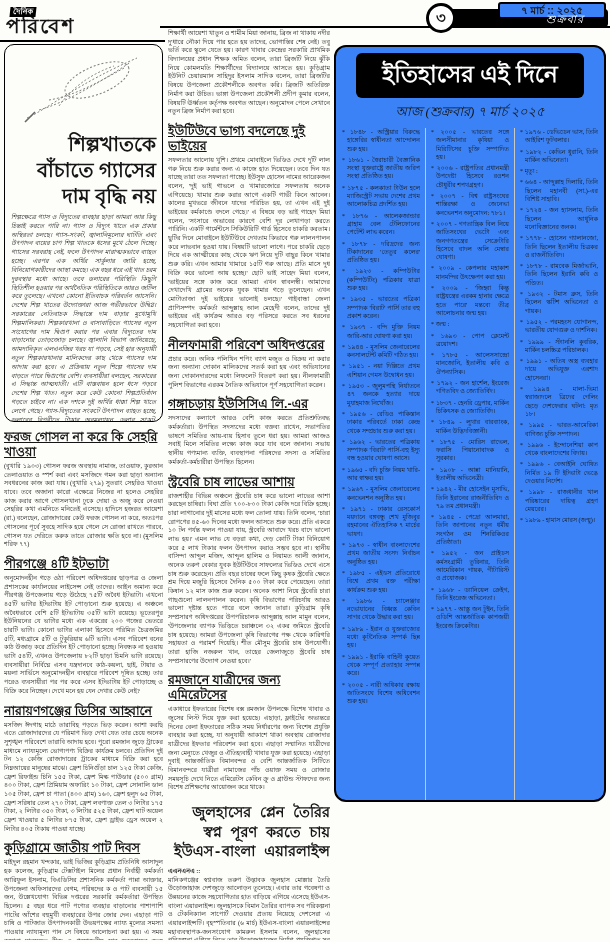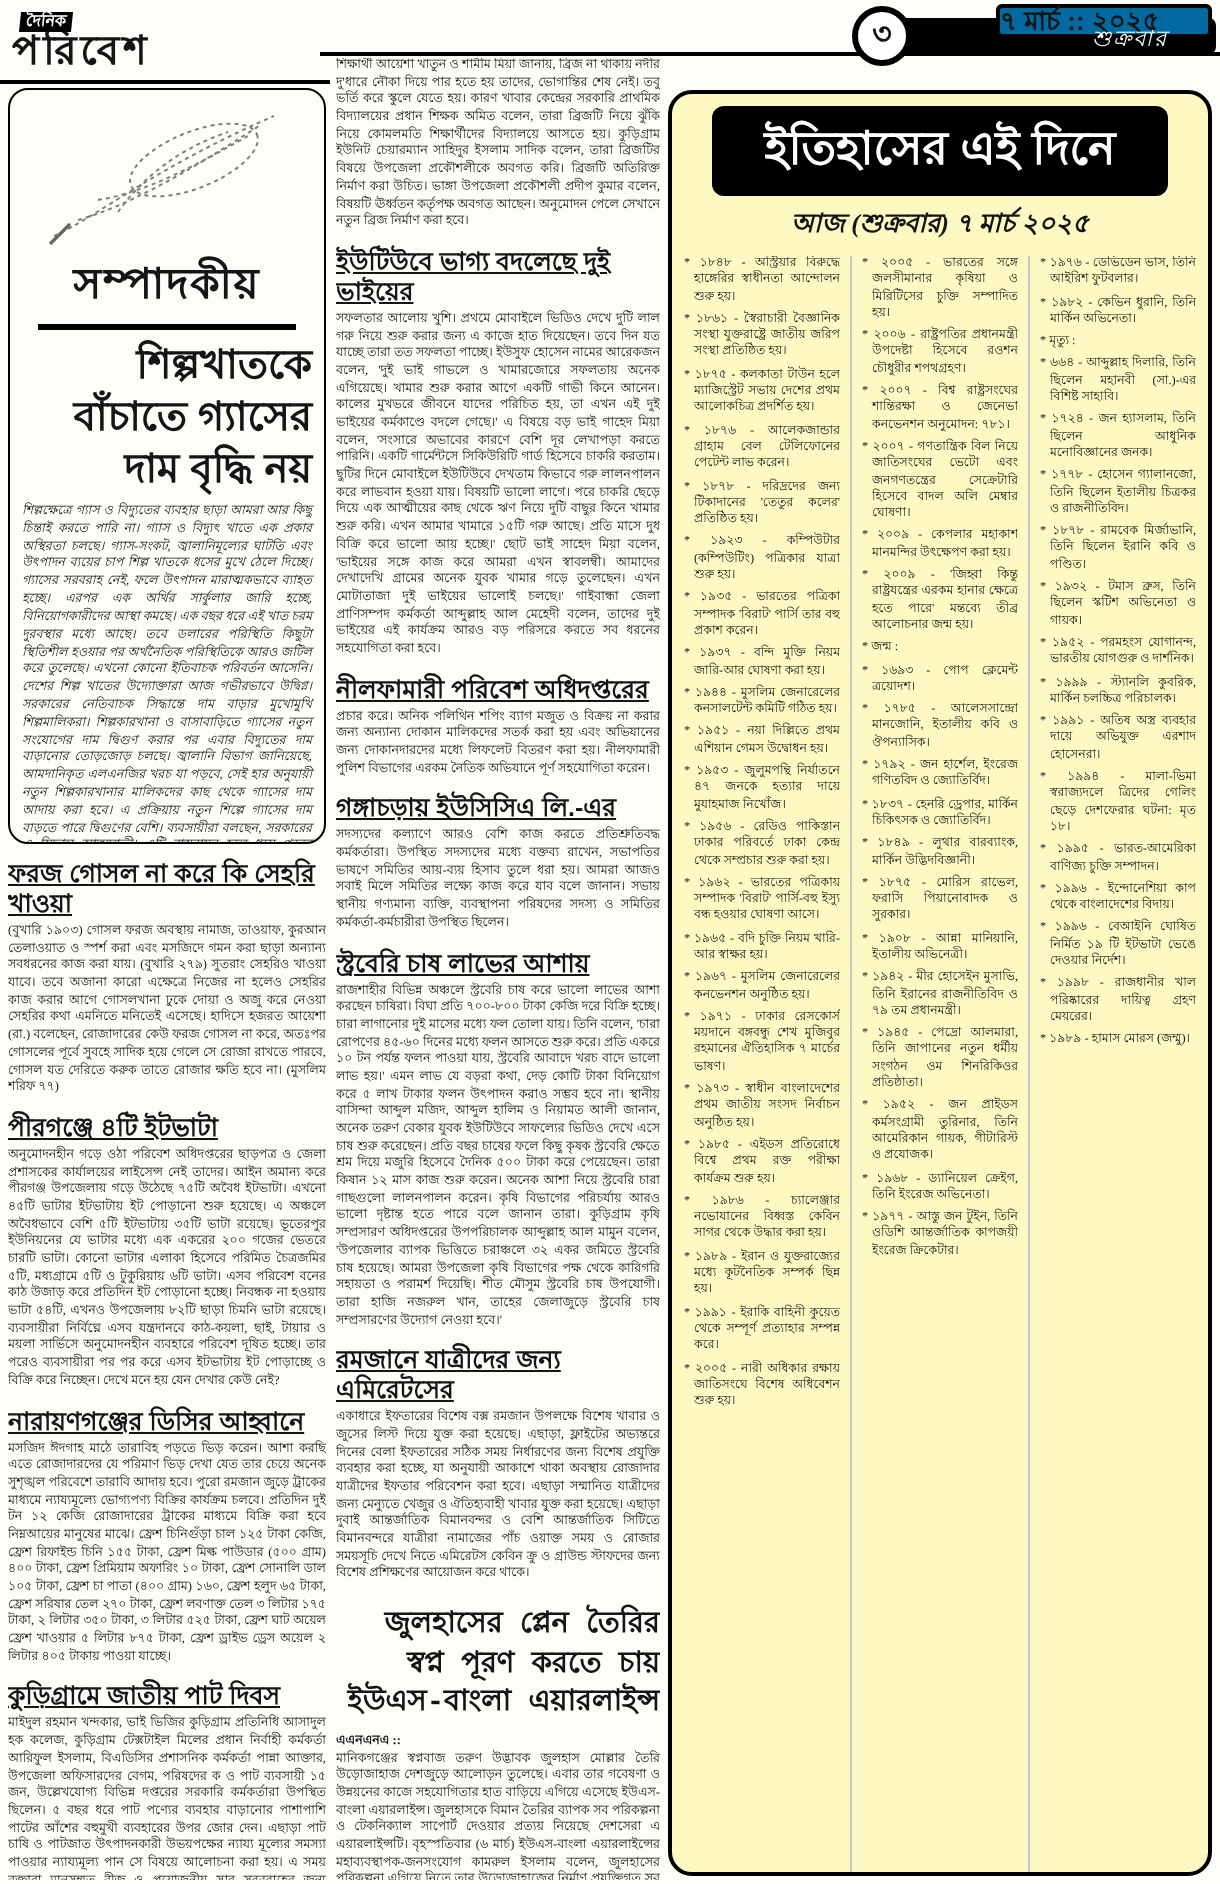--- a/index.html
+++ b/index.html
@@ -12,31 +12,31 @@
             font-weight:bold;font-size:8px;padding:1px 3px;transform:skewX(-6deg);margin-left:4px;}
   .logo-main{display:block;font-family:"Liberation Sans",sans-serif;font-weight:900;font-size:20px;
              letter-spacing:2px;margin-top:-1px;}
   .head-rule-left{position:absolute;left:0;top:40px;width:165px;height:2px;background:#000;}
   .head-rule-right{position:absolute;left:160px;top:26px;width:450px;height:2px;background:#000;}
   .date-cluster{position:absolute;right:2px;top:2px;width:190px;height:34px;}
   .day-bar{position:absolute;right:0;top:7px;width:178px;height:18px;background:#000;
            border-radius:10px 4px 4px 10px;}
   .day-label{position:absolute;right:24px;top:9px;color:#fff;font-style:italic;font-weight:normal;
              font-family:"Liberation Sans",sans-serif;font-size:11px;letter-spacing:1px;}
-  .date-box{position:absolute;right:2px;top:0;width:104px;height:13px;background:#0369a1;
+  .date-box{position:absolute;right:2px;top:0;width:104px;height:13px;background:#3b82f6;
             border:2px solid #000;border-radius:3px;font-family:"Liberation Sans",sans-serif;
-            font-size:13px;font-weight:bold;line-height:13px;}
+            font-size:10px;font-weight:bold;text-align:center;line-height:13px;}
   .page-circle{position:absolute;right:152px;top:1px;width:24px;height:24px;border:3.5px solid #000;
                border-radius:50%;background:#fff;text-align:center;line-height:24px;font-weight:900;
                font-size:15px;font-family:"Liberation Sans",sans-serif;z-index:3;}
   
   .col-left{position:absolute;left:4px;top:44px;width:159px;height:896px;overflow:hidden;}
   .col-mid{position:absolute;left:168px;top:29px;width:162px;height:911px;overflow:hidden;}
-  .history{position:absolute;left:334px;top:45px;width:272px;height:893px;border:2px solid #000;
-           border-radius:12px;box-sizing:border-box;padding:4px 6px;overflow:hidden;background:#fef9c3;}
+  .history{position:absolute;left:334px;top:45px;width:272px;height:757px;border:2px solid #000;
+           border-radius:12px;box-sizing:border-box;padding:4px 6px;overflow:hidden;background:#3b82f6;}
   
   .ed-box{border:1.6px solid #000;border-radius:10px;padding:3px 6px;height:378px;
           box-sizing:border-box;overflow:hidden;}
   .quill{display:block;margin:0 auto;opacity:.75;}
   .ed-title{font-family:"Liberation Sans",sans-serif;font-weight:900;font-size:21px;text-align:center;
             margin:0 8px;border-bottom:3px solid #000;padding-bottom:1px;letter-spacing:1px;}
   .ed-head{font-family:"Liberation Sans",sans-serif;font-weight:900;font-size:20px;line-height:1.3;
            text-align:right;margin:5px 0 4px;}
   .ed-body{font-style:italic;font-size:6.3px;line-height:1.4;text-align:justify;margin:0;}
   
@@ -44,21 +44,21 @@
               margin:8px 0 2px;line-height:1.2;text-decoration:underline;}
   .article p{font-size:6.3px;line-height:1.38;text-align:justify;margin:0;}
   .lead-in{font-size:6.3px;line-height:1.38;text-align:justify;margin:0 0 2px;}
   .feature h2{font-family:Liberation Mono, monospace;font-weight:900;font-size:14.5px;
               text-align:right;line-height:1.35;margin:12px 0 4px;}
   .byline{font-size:7px;font-weight:bold;margin:0 0 2px;}
   .feature p{font-size:6.3px;line-height:1.38;text-align:justify;margin:0;}
   
   .hist-title{background:#000;color:#fff;border-radius:6px;margin:2px 14px 0;text-align:center;
               font-family:"Liberation Sans",sans-serif;font-weight:900;font-size:23px;padding:3px 0;}
-  .hist-sub{text-align:center;font-weight:bold;font-style:italic;font-size:13px;margin:4px 0 5px;}
+  .hist-sub{text-align:center;font-weight:normal;font-style:italic;font-size:13px;margin:4px 0 5px;}
   .hist-cols{display:flex;gap:5px;height:816px;overflow:hidden;}
   .hist-col{flex:1 1 0;font-size:6.2px;line-height:1.34;text-align:justify;overflow:hidden;}
   .hist-col + .hist-col{border-left:1px solid #c9c9c4;padding-left:5px;}
   .h-entry{margin-bottom:3px;text-indent:-5px;padding-left:5px;}
   .h-entry::before{content:"* ";}
 </style>
 </head>
 <body>
 
 <div class="page">
@@ -82,21 +82,20 @@
       <svg class="quill" width="130" height="78" viewBox="0 0 130 78">
         <g fill="none" stroke="#555" stroke-width="1" stroke-dasharray="2,2">
           <path d="M8 70 C 30 60, 60 35, 118 10"></path>
           <path d="M20 62 C 45 55, 75 38, 112 14"></path>
           <path d="M30 52 C 55 48, 80 34, 105 20"></path>
           <path d="M40 58 Q 60 30 95 18"></path>
           <ellipse cx="78" cy="32" rx="34" ry="14" transform="rotate(-22 78 32)"></ellipse>
         </g>
         <path d="M6 74 L 16 64" stroke="#333" stroke-width="1.6"></path>
       </svg>
-      <div class="ed-title">সম্পাদকীয়</div>
       <div class="ed-head">শিল্পখাতকে বাঁচাতে গ্যাসের দাম বৃদ্ধি নয়</div>
       <p class="ed-body">শিল্পক্ষেত্রে গ্যাস ও বিদ্যুতের ব্যবহার ছাড়া আমরা আর কিছু চিন্তাই করতে পারি না। গ্যাস ও বিদ্যুৎ খাতে এক প্রকার অস্থিরতা চলছে। গ্যাস-সংকট, জ্বালানিমূল্যের ঘাটতি এবং উৎপাদন ব্যয়ের চাপ শিল্প খাতকে ধসের মুখে ঠেলে দিচ্ছে। গ্যাসের সরবরাহ নেই, ফলে উৎপাদন মারাত্মকভাবে ব্যাহত হচ্ছে। এরপর এক অর্থির সার্কুলার জারি হচ্ছে, বিনিয়োগকারীদের আস্থা কমছে। এক বছর ধরে এই খাত চরম দুরবস্থার মধ্যে আছে। তবে ডলারের পরিস্থিতি কিছুটা স্থিতিশীল হওয়ার পর অর্থনৈতিক পরিস্থিতিকে আরও জটিল করে তুলেছে। এখনো কোনো ইতিবাচক পরিবর্তন আসেনি। দেশের শিল্প খাতের উদ্যোক্তারা আজ গভীরভাবে উদ্বিগ্ন। সরকারের নেতিবাচক সিদ্ধান্তে দাম বাড়ার মুখোমুখি শিল্পমালিকরা। শিল্পকারখানা ও বাসাবাড়িতে গ্যাসের নতুন সংযোগের দাম দ্বিগুণ করার পর এবার বিদ্যুতের দাম বাড়ানোর তোড়জোড় চলছে। জ্বালানি বিভাগ জানিয়েছে, আমদানিকৃত এলএনজির খরচ যা পড়বে, সেই হার অনুযায়ী নতুন শিল্পকারখানার মালিকদের কাছ থেকে গ্যাসের দাম আদায় করা হবে। এ প্রক্রিয়ায় নতুন শিল্পে গ্যাসের দাম বাড়তে পারে দ্বিগুণের বেশি। ব্যবসায়ীরা বলছেন, সরকারের এ সিদ্ধান্ত আত্মঘাতী। এটি বাস্তবায়ন হলে ধসে পড়বে দেশের শিল্প খাত। নতুন করে কেউ কোনো শিল্পপ্রতিষ্ঠান গড়তে চাইবে না। এক দশকে দুই অর্থির ধাক্কা শিল্প খাতে লেগে গেছে। গ্যাস-বিদ্যুতের সংকটে উৎপাদন ব্যাহত হচ্ছে, ডলারের বিপরীতে টাকার অবমূল্যায়ন, ডলার সংকট, কাঁচামাল আমদানি ব্যাহত হওয়া, কাঁচামালের দাম বেড়ে যাওয়াসহ নানা প্রতিবন্ধকতা মোকাবেলা করতে হচ্ছে। আইন-শৃঙ্খলা পরিস্থিতির ক্রমাবনতিতে নিত্য সংকট বাড়ছে। আশঙ্কা করা হচ্ছে, অচিরেই শিল্প খাতে বড় ধরনের বিপর্যয় নেমে আসতে পারে। এমন পরিস্থিতিতে গ্যাসের দাম দ্বিগুণ করার প্রস্তাব শিল্প খাতের ওপর এক চরম আঘাত হয়ে আসবে বলে মনে করছেন দেশের বিশিষ্ট শিল্পোদ্যোক্তা ও অর্থনীতিবিদরা। শিল্প খাত ধরে রাখতে হলে শ্রমিক অসন্তোষ ও বেতন-ভাতা বকেয়া থাকার কারণে বেশকিছু কারখানা এরই মধ্যে বন্ধ হয়ে গেছে। দেশে গ্যাসের উৎপাদন ক্রমেই কমছে। নতুন তরলীকৃত প্রাকৃতিক গ্যাস (এলএনজি) টার্মিনাল নির্মিত না হলে আমদানিও বাড়ানো যাবে না। আগামী দুই বছরেও নতুন টার্মিনাল চালুর কোনো সম্ভাবনা নেই। এ অবস্থায় গ্যাসের দাম বাড়লে শিল্প খাত ভয়াবহ সংকটে পড়বে। নতুন বিনিয়োগ হবে না। বিদেশি বিনিয়োগও আসবে না। স্টেকহোল্ডারদের কথা অনুযায়ী, এই সময়ে দেশীয় উৎস থেকে গ্যাসের জোগান কমলেও বাড়েনি এলএনজি আমদানি। অন্যদিকে শিল্পে গ্যাসের ব্যবহার কমেছে ২ শতাংশ। ভারতসহ আন্তর্জাতিক বাজারের জোগান নিয়ে আমাদের আন্তর্জাতিক দাম বাড়ানোর গতানুগতিক প্রতিযোগিতামূলক দৌড়ই নিয়ে আসছে পীড়াদায়ক সর্পিল প্রতিক্রিয়া। দেশের শিল্প খাতকে বিপর্যয়ের হাত থেকে রক্ষা করতে হবে সরকারকে। গ্যাসের দাম বৃদ্ধি নয় বরং কমানোর চেষ্টা করা জরুরি।</p>
     </div>
 
     <div>
 
         <div class="article">
           <h3>ফরজ গোসল না করে কি সেহরি খাওয়া</h3>
           <p>(বুখারি ১৯০৩) গোসল ফরজ অবস্থায় নামাজ, তাওয়াফ, কুরআন তেলাওয়াত ও স্পর্শ করা এবং মসজিদে গমন করা ছাড়া অন্যান্য সবধরনের কাজ করা যায়। (বুখারি ২৭৯) সুতরাং সেহরিও খাওয়া যাবে। তবে অজানা কারো এক্ষেত্রে নিজের না হলেও সেহরির কাজ করার আগে গোসলখানা ঢুকে দোয়া ও অজু করে নেওয়া সেহরির কথা এমনিতে মনিতেই এসেছে। হাদিসে হজরত আয়েশা (রা.) বলেছেন, রোজাদারের কেউ ফরজ গোসল না করে, অতঃপর গোসলের পূর্বে সুবহে সাদিক হয়ে গেলে সে রোজা রাখতে পারবে, গোসল যত দেরিতে করুক তাতে রোজার ক্ষতি হবে না। (মুসলিম শরিফ ৭৭)</p>
         </div>

